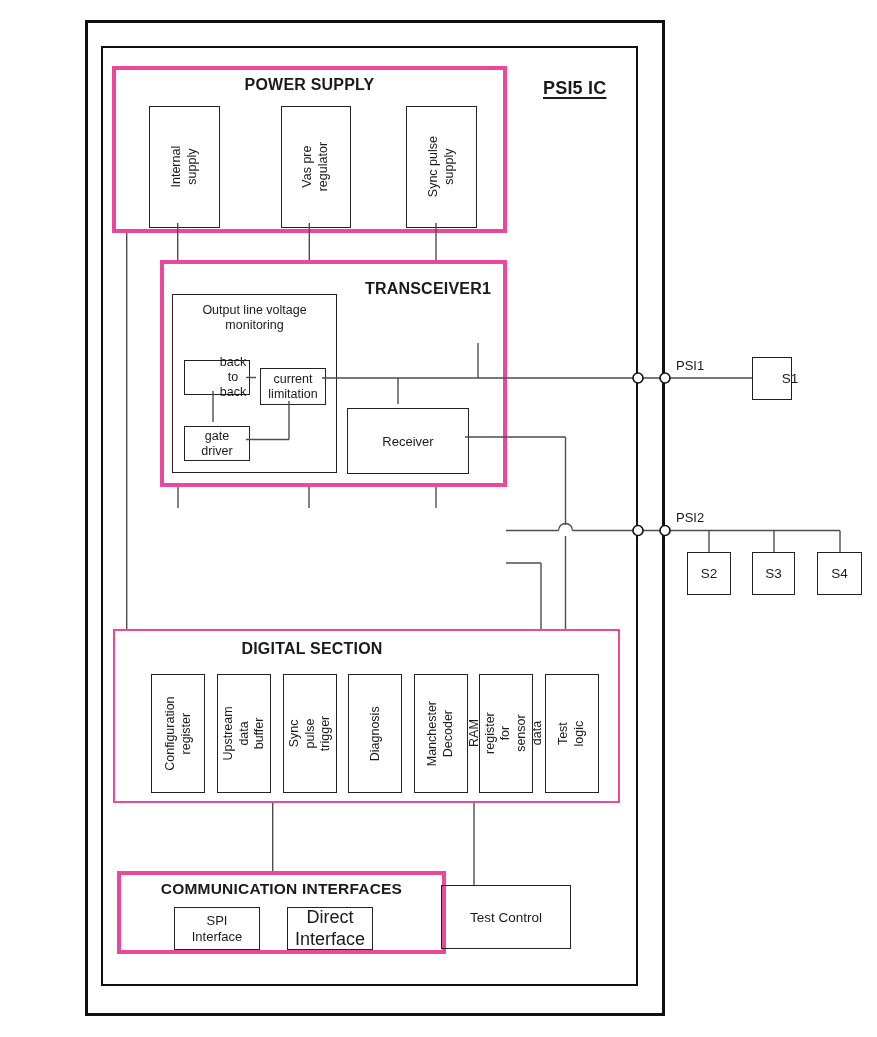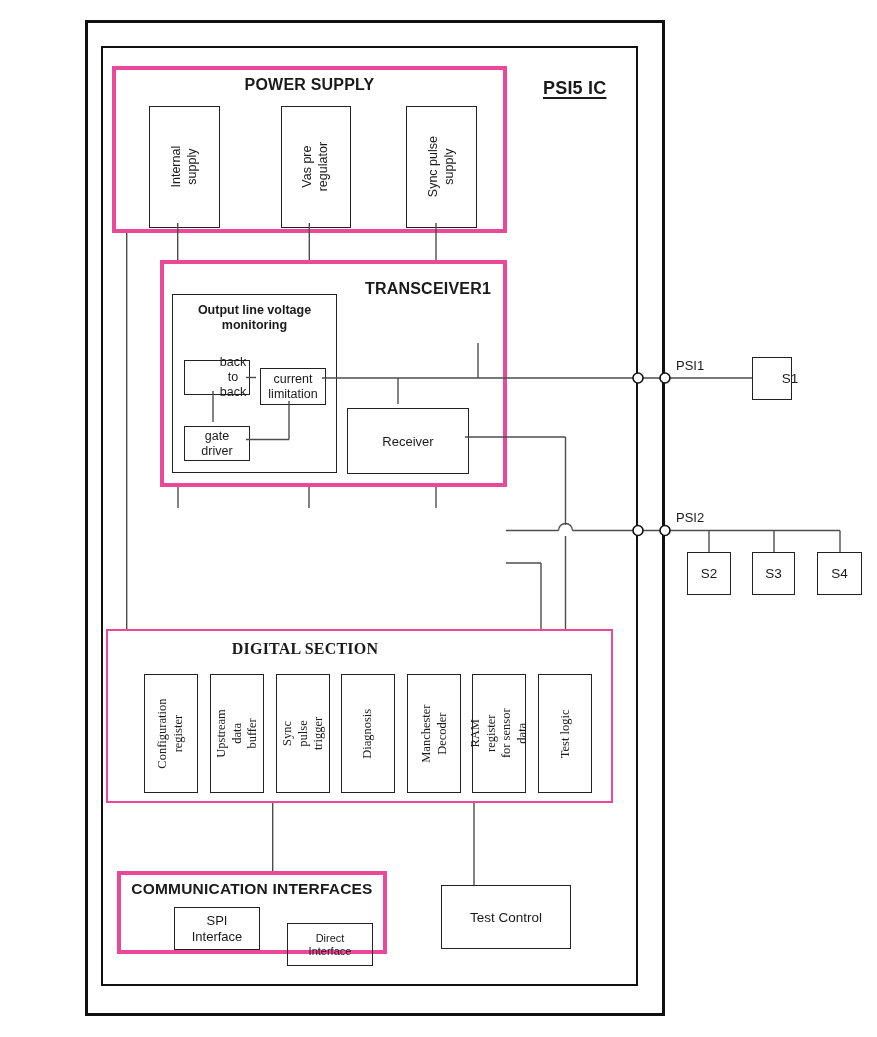--- a/index.html
+++ b/index.html
@@ -41,34 +41,34 @@
     </div>
     <div class="abs sbox vtext" style="left:290px;top:36px;width:71px;height:122px;">
       <span>Sync pulse
 supply</span>
     </div>
   </div>
 
   <div class="abs box" style="left:160px;top:260px;width:347px;height:227px;">
     <div class="abs ttl" style="right:12px;top:3px;margin-top:13px;">TRANSCEIVER1</div>
     <div class="abs sbox" style="left:8px;top:30px;width:165px;height:179px;">
-      <div class="lbl" style="margin-top:8px;text-align:center;font-weight:bold;">Output line voltage
+      <div class="lbl" style="margin-top:8px;text-align:center;">Output line voltage
 monitoring</div>
     </div>
     <div class="abs sbox ctr lbl" style="left:20px;top:96px;width:66px;height:35px;padding-left:32px;">back to
 back</div>
     <div class="abs sbox ctr lbl" style="left:96px;top:104px;width:66px;height:37px;">current
 limitation</div>
     <div class="abs sbox ctr lbl" style="left:20px;top:162px;width:66px;height:35px;">gate
 driver</div>
     <div class="abs sbox ctr" style="left:183px;top:144px;width:122px;height:66px;font-size:13px;">Receiver</div>
   </div>
 
 
-  <div class="abs box" style="left:106px;top:629px;width:507px;height:174px;border-width:2.5px;font-family:Liberation Serif, serif;">
+  <div class="abs box" style="left:113px;top:629px;width:507px;height:174px;border-width:2.5px;">
     <div class="abs ttl" style="left:0;top:9px;width:394px;text-align:center;">DIGITAL SECTION</div>
     <div class="abs sbox vtext" style="left:36px;top:43px;width:54px;height:119px;">
       <span>Configuration
 register</span>
     </div>
     <div class="abs sbox vtext" style="left:102px;top:43px;width:54px;height:119px;">
       <span>Upstream
 data buffer</span>
     </div>
     <div class="abs sbox vtext" style="left:168px;top:43px;width:54px;height:119px;">
@@ -84,25 +84,25 @@
     </div>
     <div class="abs sbox vtext" style="left:364px;top:43px;width:54px;height:119px;">
       <span>RAM register
 for sensor data</span>
     </div>
     <div class="abs sbox vtext" style="left:430px;top:43px;width:54px;height:119px;">
       <span>Test logic</span>
     </div>
   </div>
 
-  <div class="abs box" style="left:117px;top:871px;width:270px;height:83px;">
+  <div class="abs box" style="left:117px;top:871px;width:329px;height:83px;">
     <div class="abs ttl" style="left:0;right:0;top:5px;text-align:center;font-size:15.5px;">COMMUNICATION INTERFACES</div>
     <div class="abs sbox ctr lbl" style="left:53px;top:32px;width:86px;height:43px;font-size:13px;">SPI
 Interface</div>
-    <div class="abs sbox ctr lbl" style="left:166px;top:48px;width:86px;height:43px;font-size:11px;">Direct
+    <div class="abs sbox ctr lbl" style="left:166px;top:32px;width:86px;height:43px;font-size:18px;">Direct
 Interface</div>
   </div>
 
   <div class="abs sbox ctr" style="left:441px;top:885px;width:130px;height:64px;font-size:13.5px;">Test Control</div>
 
   <div class="abs pinlbl" style="left:676px;top:358px;">PSI1</div>
   <div class="abs pinlbl" style="left:676px;top:510px;">PSI2</div>
 
   <div class="abs sbox ctr senslbl" style="left:752px;top:357px;width:40px;height:43px;padding-left:36px;">S1</div>
   <div class="abs sbox ctr senslbl" style="left:687px;top:552px;width:44px;height:43px;">S2</div>

